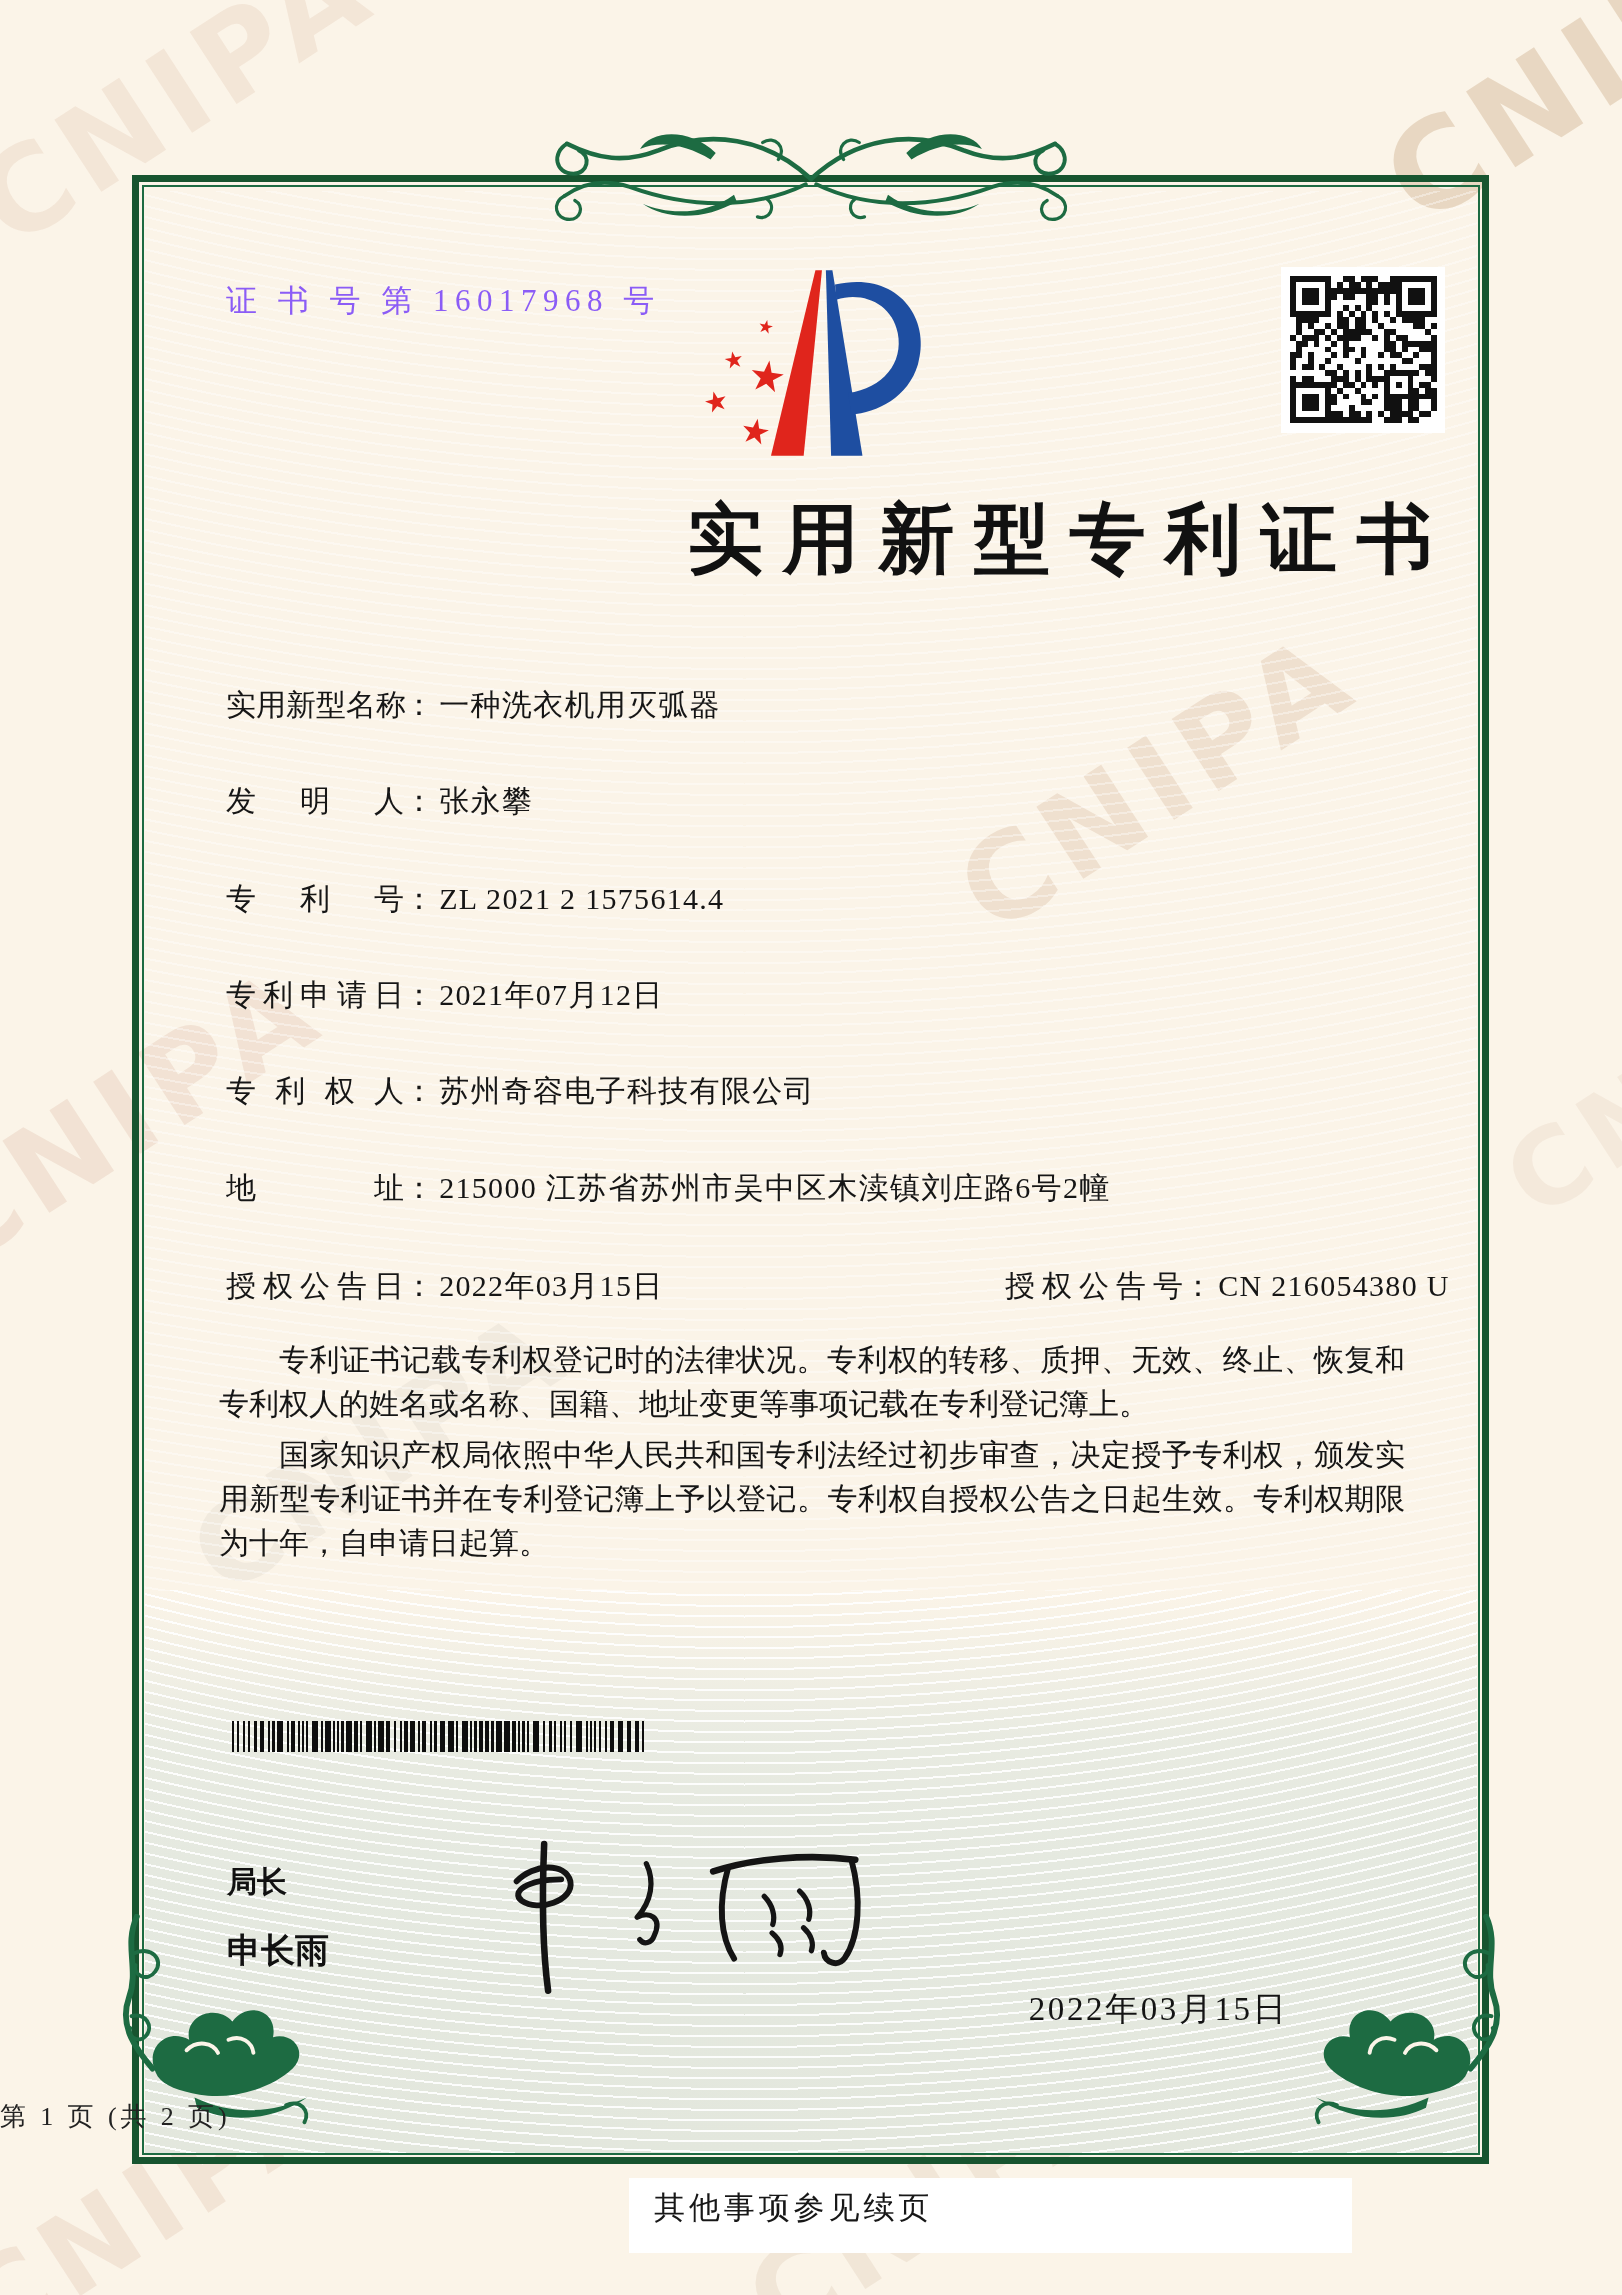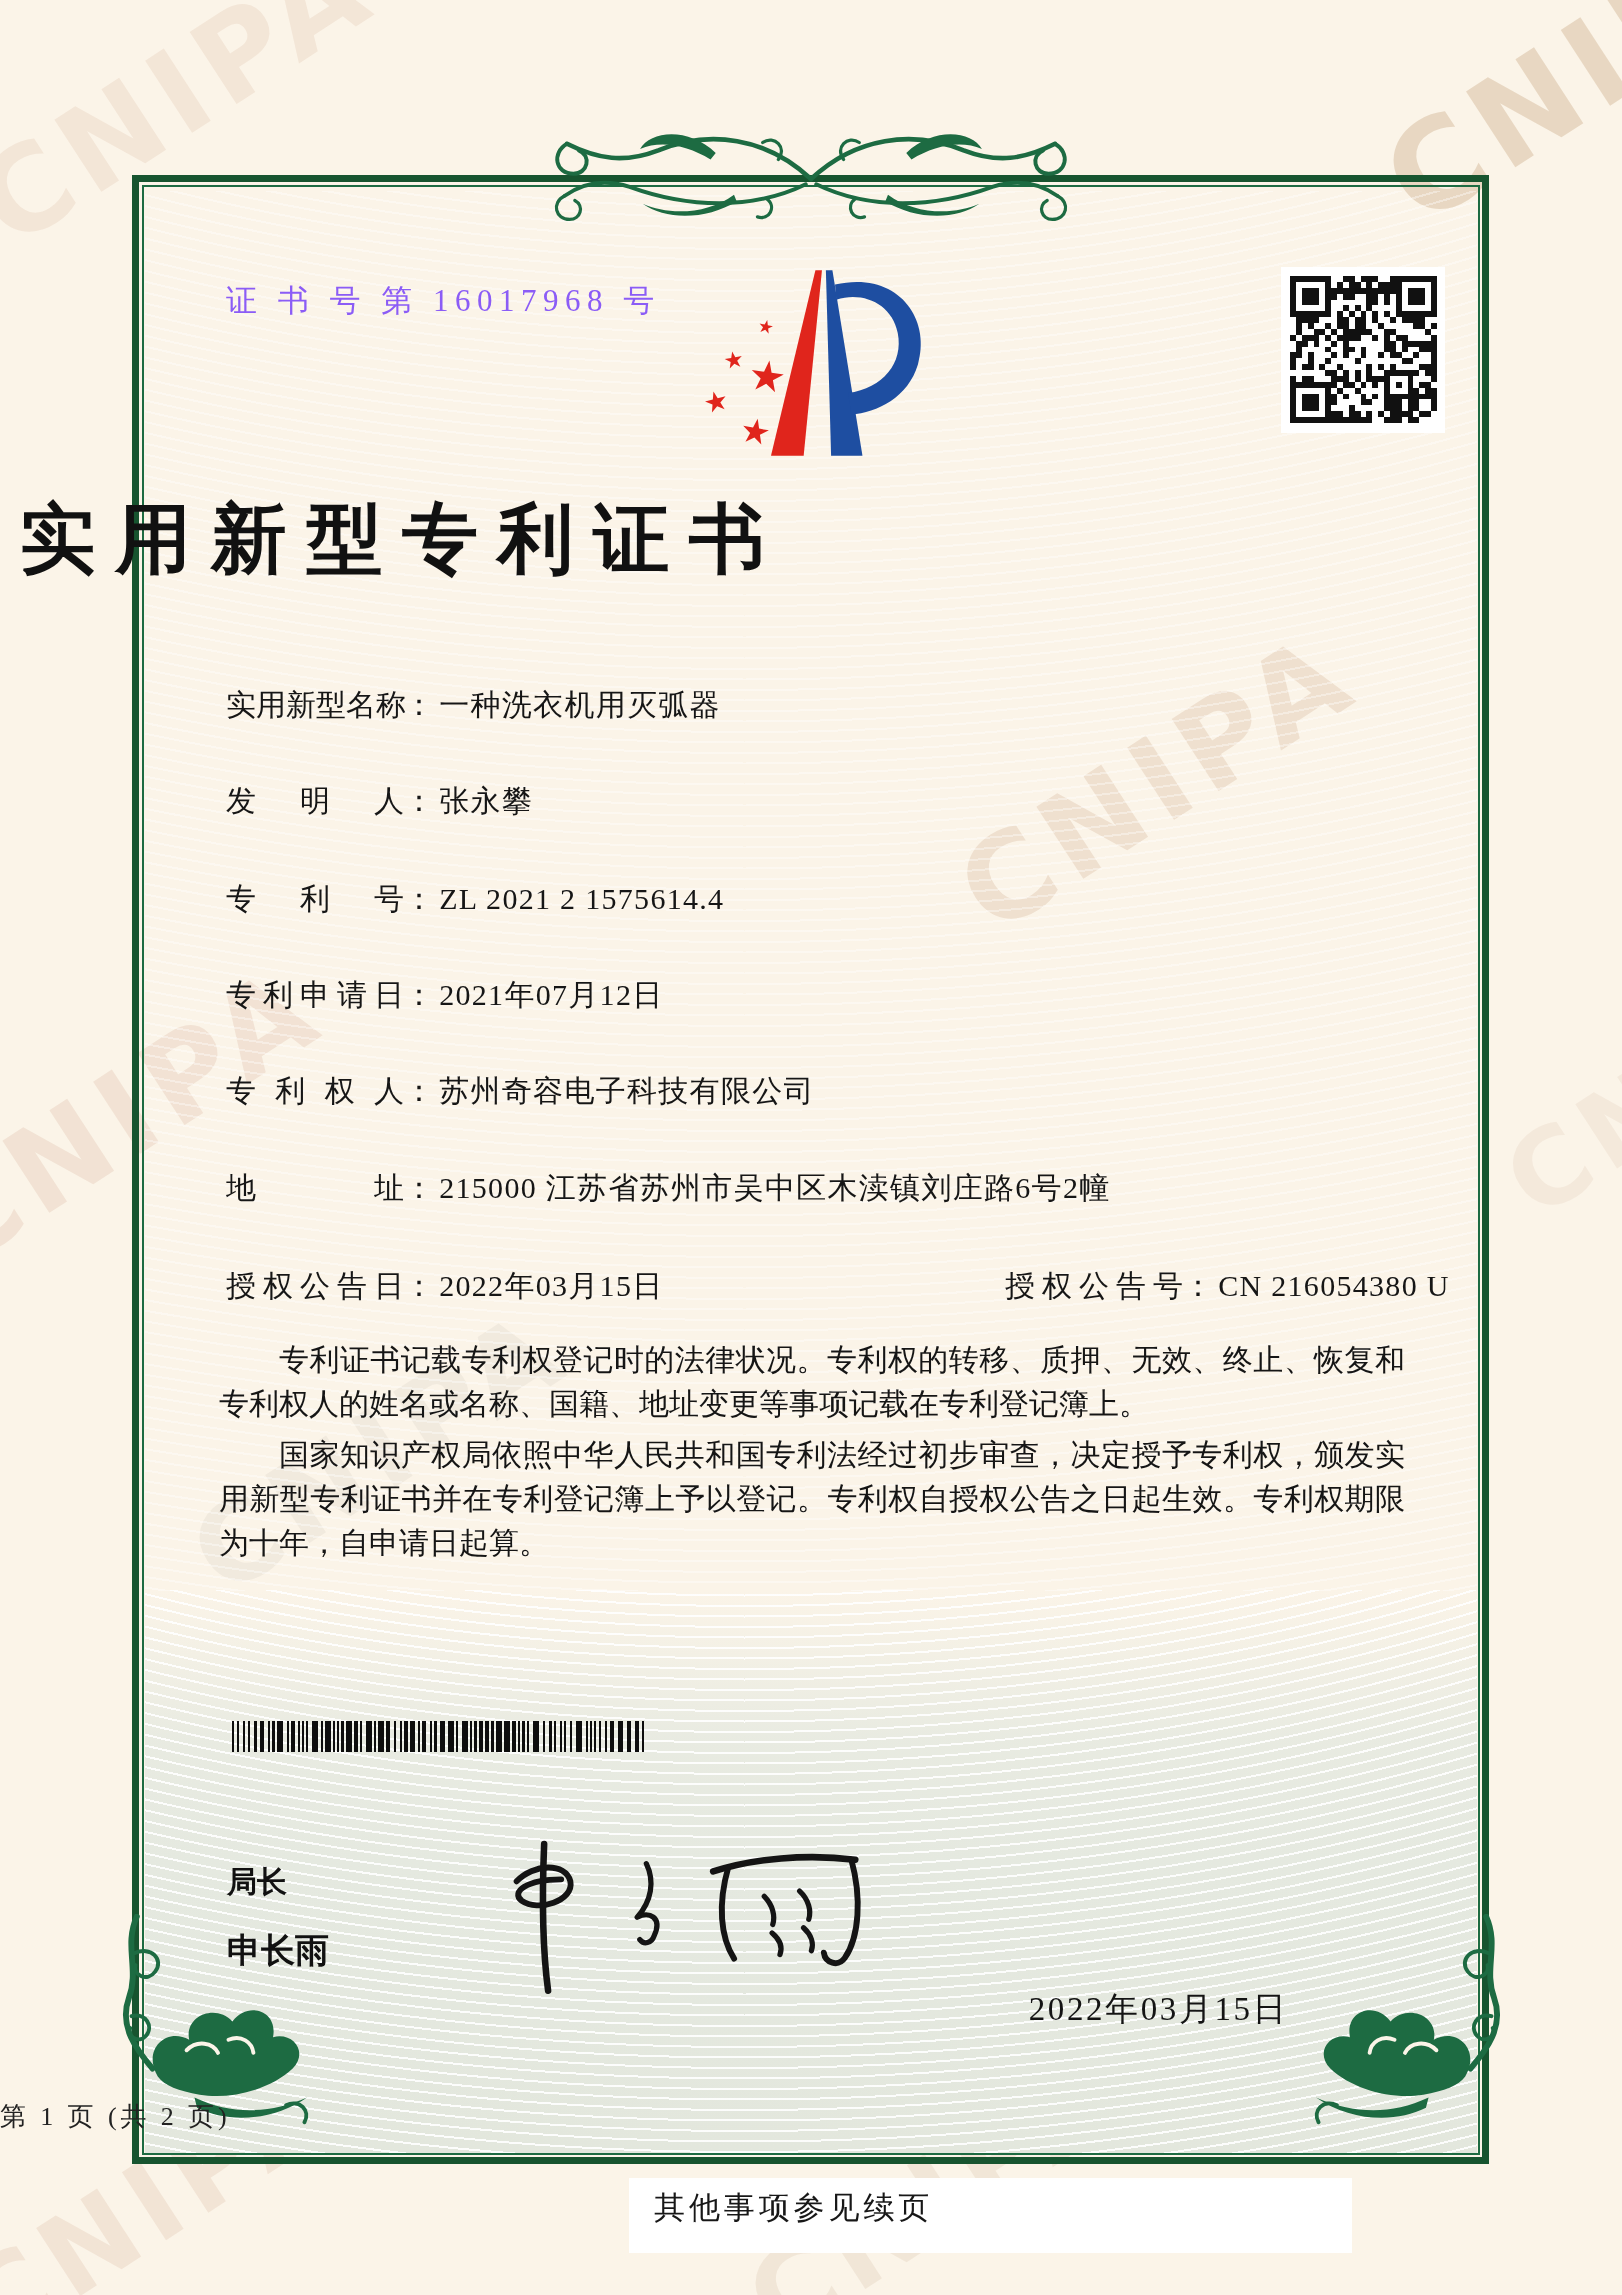--- a/index.html
+++ b/index.html
@@ -36,21 +36,21 @@
   .frame-inner{
     position:absolute;left:142px;top:185px;width:1334px;height:1966px;
     border:2.6px solid #1d6b42;
   }
   
   .cert-no{
     position:absolute;left:226px;top:280px;font-size:31px;letter-spacing:6.5px;
     color:#8b5cf6;
   }
   .title{
-    position:absolute;left:0;top:489px;width:1452px;text-align:left;
+    position:absolute;left:0;top:489px;width:1452px;text-align:right;
     font-size:76px;font-weight:bold;letter-spacing:19.6px;padding-left:19.6px;
     box-sizing:border-box;color:#111;
   }
   
   .row{position:absolute;left:226px;white-space:nowrap;font-size:30px;color:#161616;}
   .flabel{display:inline-block;width:178px;text-align:justify;text-align-last:justify;vertical-align:bottom;}
   .fcolon{display:inline-block;}
   .fvalue{display:inline-block;margin-left:5.2px;letter-spacing:1.3px;}
   .grant2{position:absolute;left:779px;top:0;white-space:nowrap;}
   

